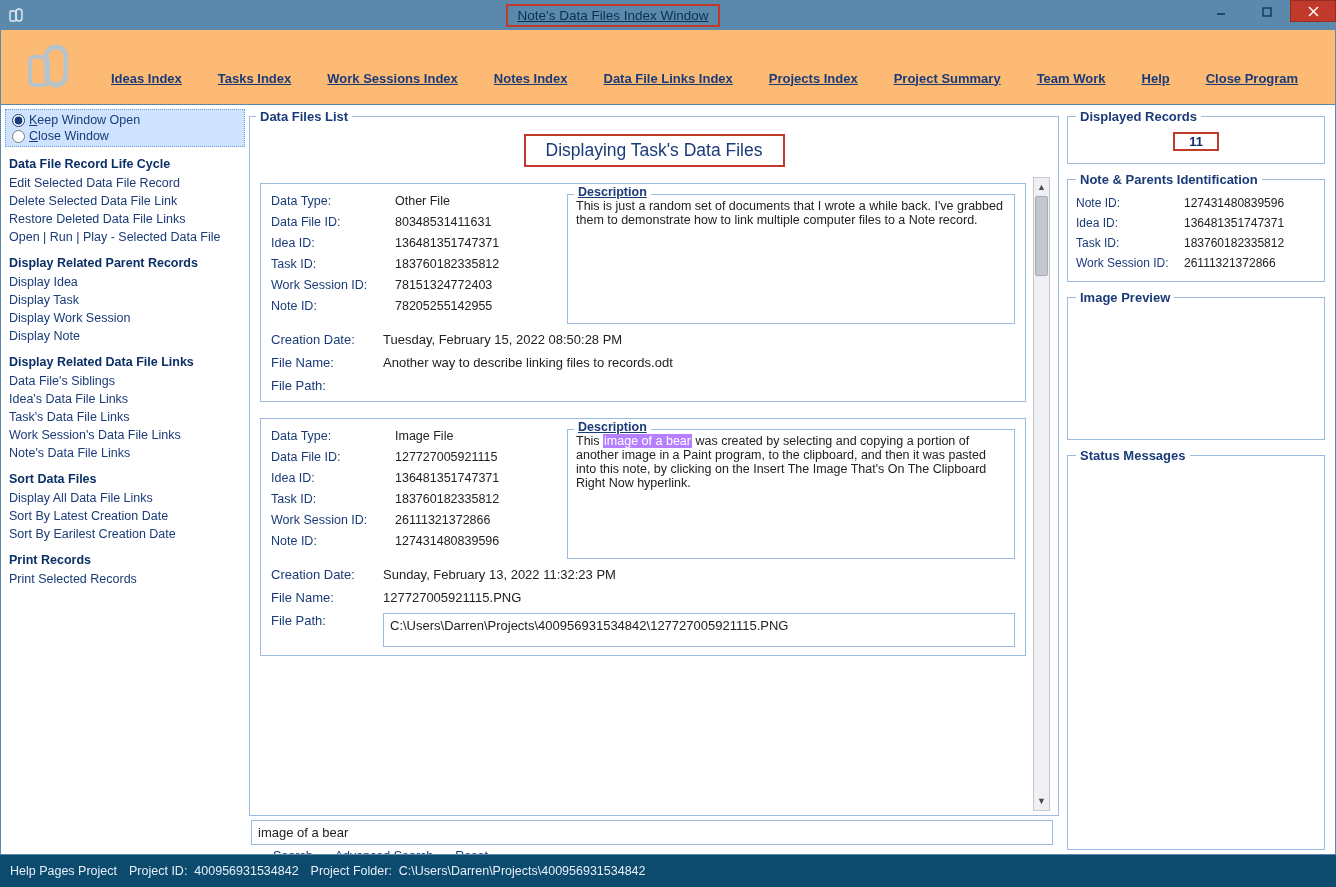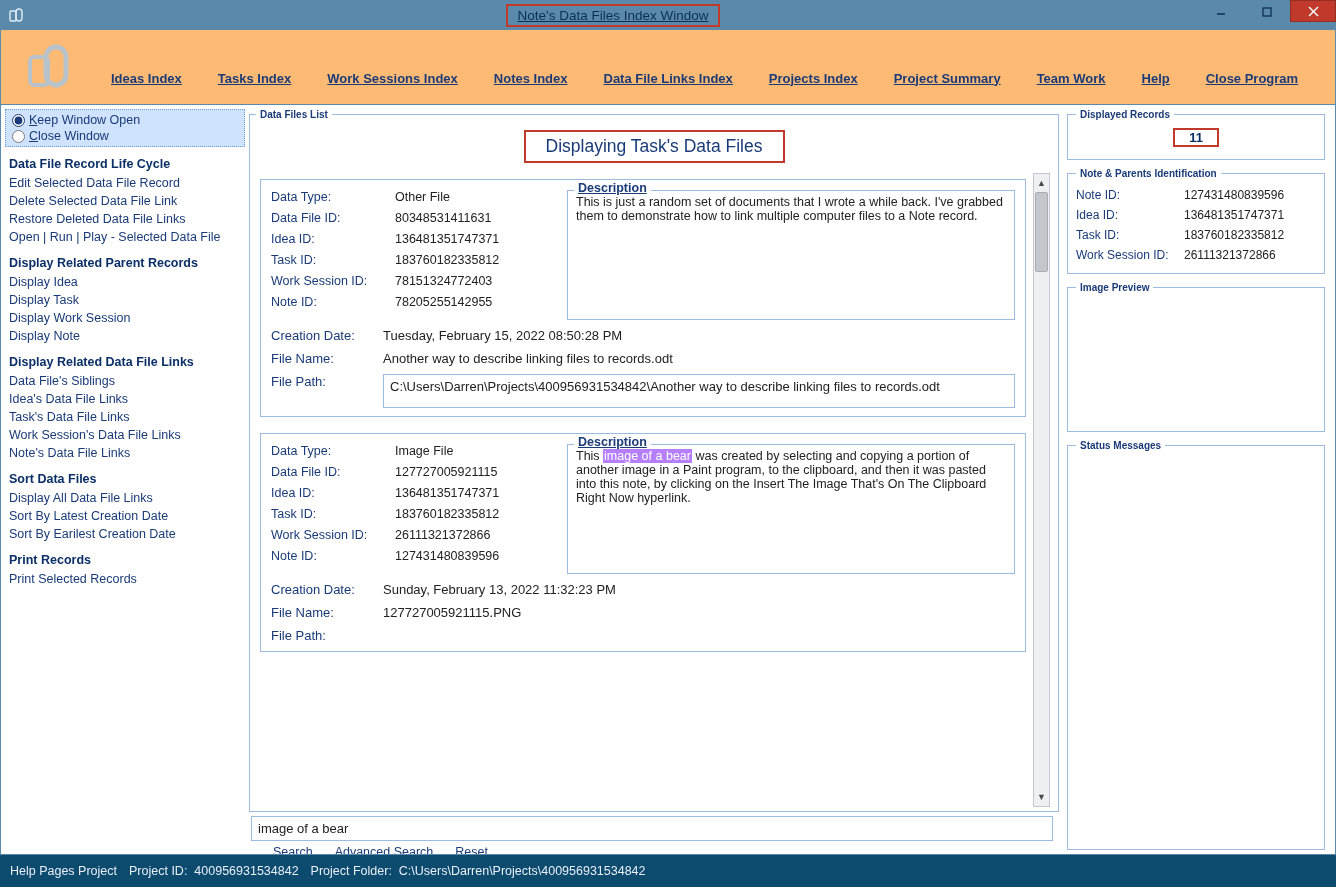--- a/index.html
+++ b/index.html
@@ -100,21 +100,21 @@
     flex:1;
     display:flex;
     flex-direction:column;
     padding:4px 4px 4px 4px;
   }
   fieldset.box {
     border:1px solid #9bbbe0;
     padding:4px 6px;
     position:relative;
   }
-  fieldset.box > legend { color:#1a3b78; font-size:10px; padding:0 4px; font-weight:600;}
+  fieldset.box > legend { color:#1a3b78; font-size:13px; padding:0 4px; font-weight:600;}
   .center-title-wrap {
     display:flex; justify-content:center; padding:6px 0 10px 0;
   }
   .center-title {
     border:2px solid #c0392b;
     color:#1a3b78;
     font-size:17.5px;
     padding:4px 20px;
   }
   .scroll-wrap {
@@ -333,21 +333,20 @@
               <div class="rec-full-row">
                 <div class="lbl">Creation Date:</div>
                 <div class="val">Tuesday, February 15, 2022   08:50:28 PM</div>
               </div>
               <div class="rec-full-row">
                 <div class="lbl">File Name:</div>
                 <div class="val">Another way to describe linking files to records.odt</div>
               </div>
               <div class="rec-full-row">
                 <div class="lbl">File Path:</div>
-                <div class="val bordered">C:\Users\Darren\Projects\400956931534842\Another way to describe linking files to records.odt</div>
               </div>
             </div>
             <div class="record-card">
               <div class="id-area">
                 <div class="id-row">
                   <div class="lbl">Data Type:</div>
                   <div class="val">Image File</div>
                 </div>
                 <div class="id-row">
                   <div class="lbl">Data File ID:</div>
@@ -377,20 +376,21 @@
               <div class="rec-full-row">
                 <div class="lbl">Creation Date:</div>
                 <div class="val">Sunday, February 13, 2022   11:32:23 PM</div>
               </div>
               <div class="rec-full-row">
                 <div class="lbl">File Name:</div>
                 <div class="val">127727005921115.PNG</div>
               </div>
               <div class="rec-full-row">
                 <div class="lbl">File Path:</div>
+                <div class="val bordered">C:\Users\Darren\Projects\400956931534842\127727005921115.PNG</div>
               </div>
             </div>
           </div>
         <div class="scrollbar">
           <div class="arrow">▲</div>
           <div class="track">
               <div class="thumb"></div>
             </div>
           <div class="arrow">▼</div>
         </div>

